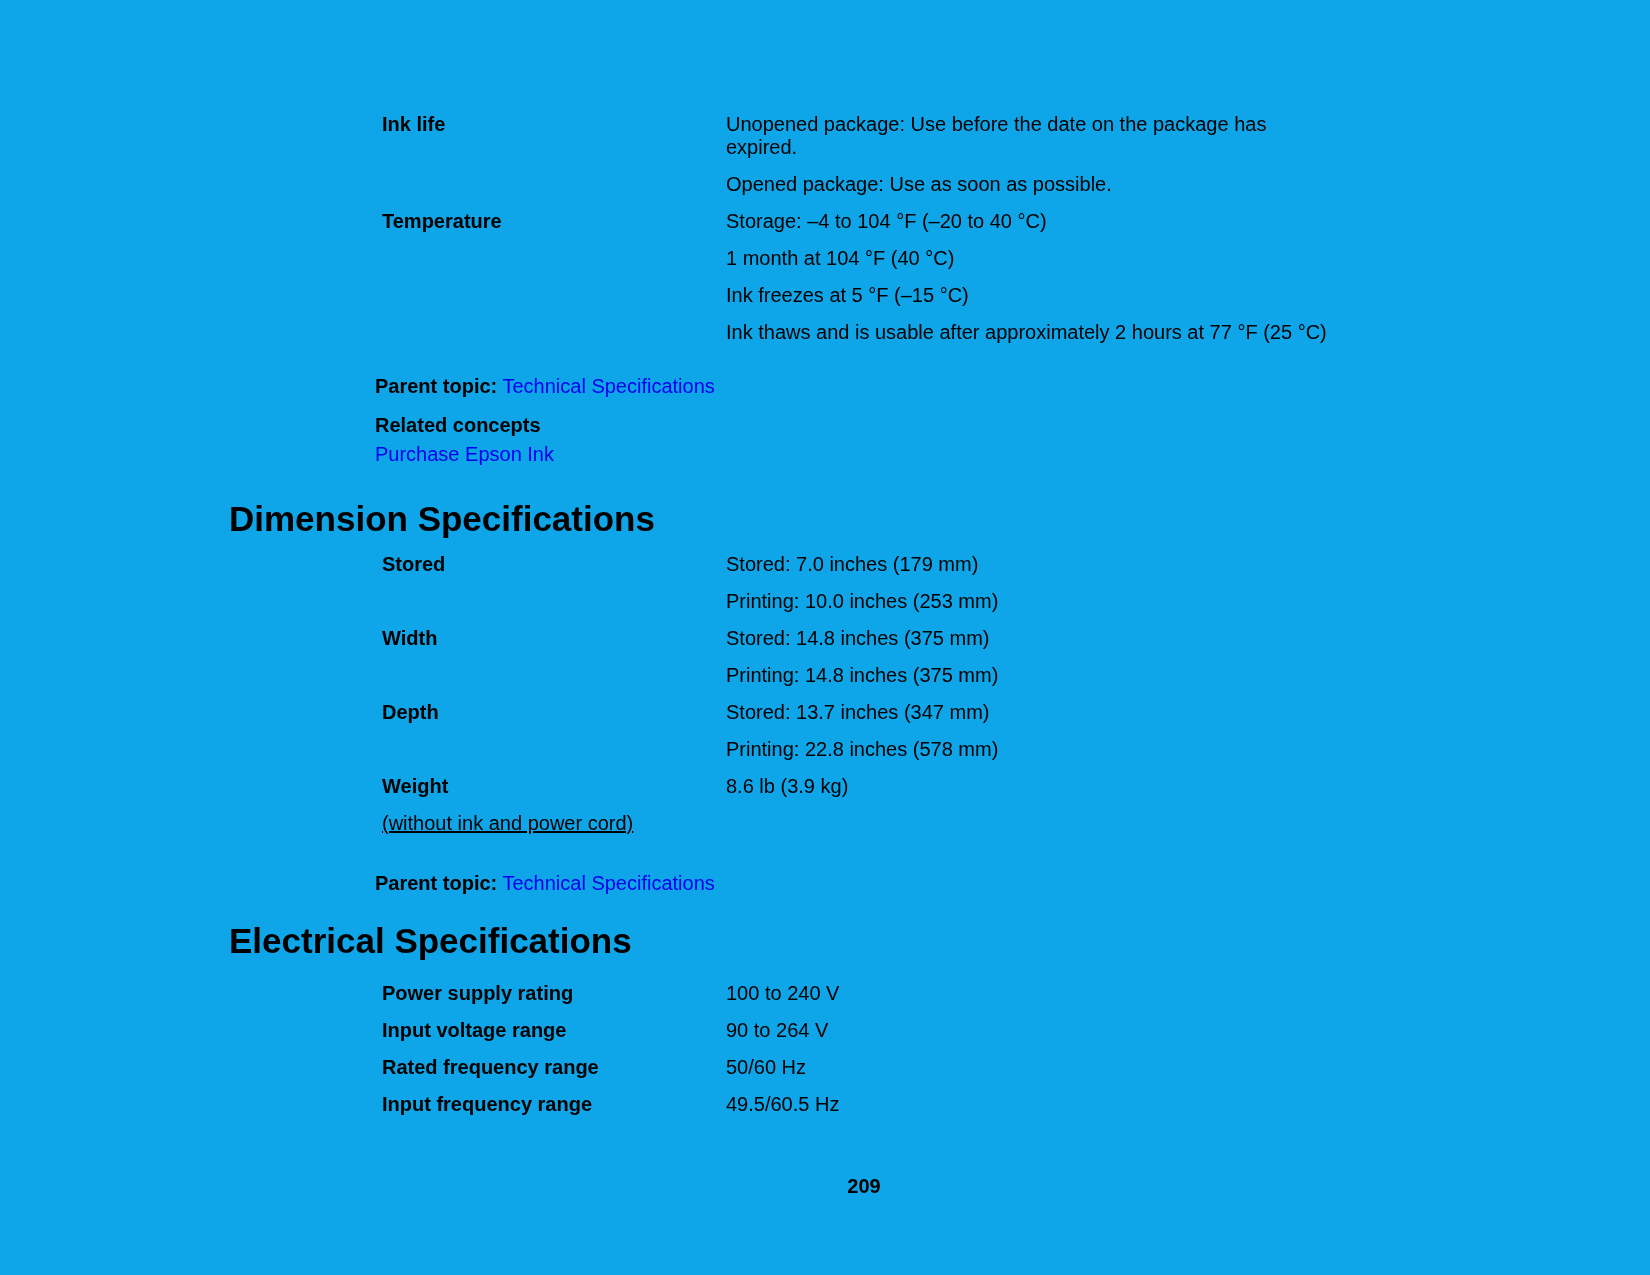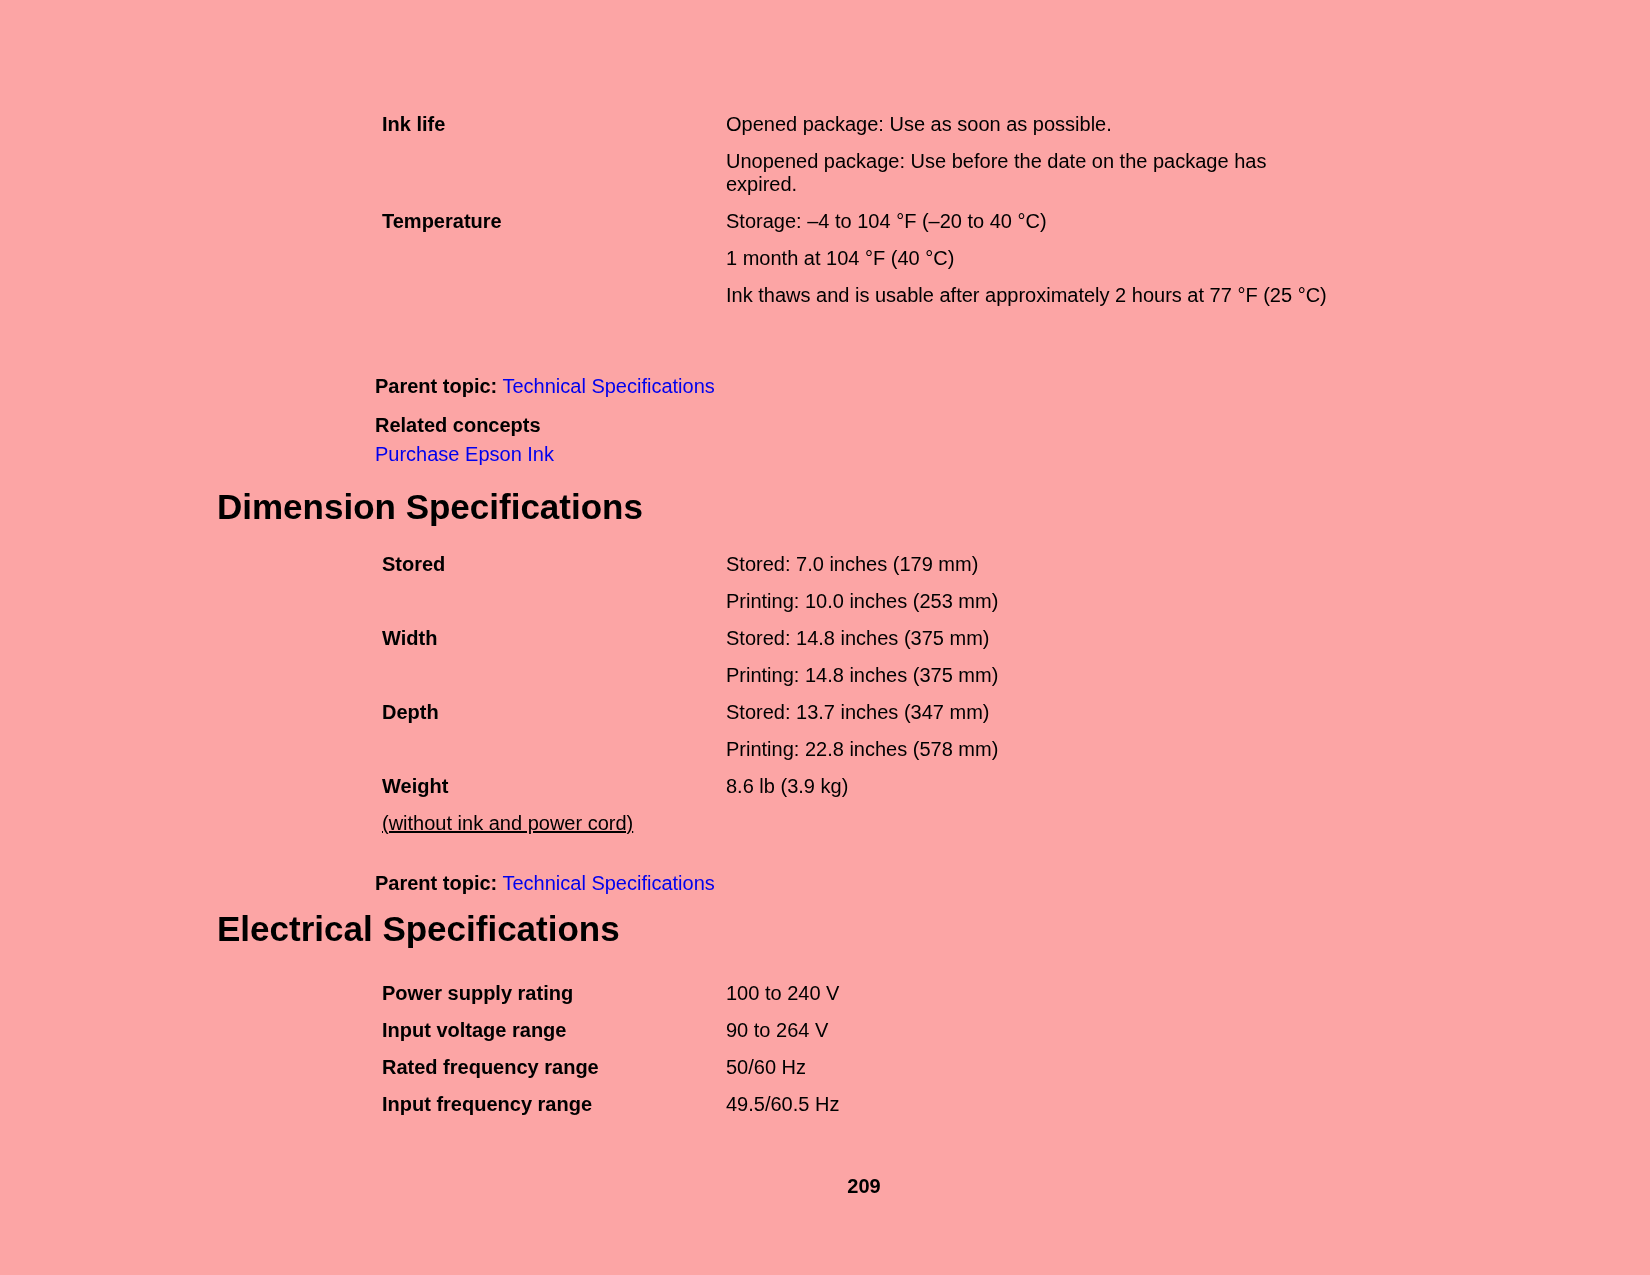--- a/index.html
+++ b/index.html
@@ -4,21 +4,21 @@
 <style>
   html, body {
     margin: 0;
     padding: 0;
     background: #ffffff;
   }
   .page {
     position: relative;
     width: 1650px;
     height: 1275px;
-    background: #fca5a5;
+    background: #0ea5e9;
     font-family: "Liberation Sans", "DejaVu Sans", sans-serif;
     font-size: 20px;
     line-height: 23px;
     color: #000000;
     overflow: hidden;
   }
   .abs { position: absolute; }
 
   
   .spec-table p { margin: 0 0 14px 0; }
@@ -26,21 +26,21 @@
   .spec-label {
     width: 344px;
     flex-shrink: 0;
     font-weight: bold;
   }
   .spec-label .qualifier { font-weight: normal; text-decoration: underline; }
   .spec-values { width: 612px; }
 
   
   .section-heading {
-    margin: 0;
+    margin: 12px;
     font-size: 35px;
     line-height: 35px;
     font-weight: bold;
     white-space: nowrap;
   }
 
   
   .topic-line { white-space: nowrap; }
   .topic-line .bold { font-weight: bold; text-align: center; }
   .link {
@@ -63,31 +63,32 @@
 <body>
 
 <div class="page">
 
   <div class="abs spec-table" style="top:113px; left:382px;">
     <div class="spec-row">
       <div class="spec-label">
         <p>Ink life</p>
       </div>
       <div class="spec-values">
+        <p>Unopened package: Use before the date on the package has expired.</p>
         <p>Opened package: Use as soon as possible.</p>
-        <p>Unopened package: Use before the date on the package has expired.</p>
       </div>
     </div>
     <div class="spec-row">
       <div class="spec-label">
         <p>Temperature</p>
       </div>
       <div class="spec-values">
         <p>Storage: –4 to 104 °F (–20 to 40 °C)</p>
         <p>1 month at 104 °F (40 °C)</p>
+        <p>Ink freezes at 5 °F (–15 °C)</p>
         <p>Ink thaws and is usable after approximately 2 hours at 77 °F (25 °C)</p>
       </div>
     </div>
   </div>
 
   <div class="abs topic-line" style="top:375px; left:375px;">
     <span class="bold">Parent topic:</span>
     <span class="link">Technical Specifications</span>
   </div>
 

